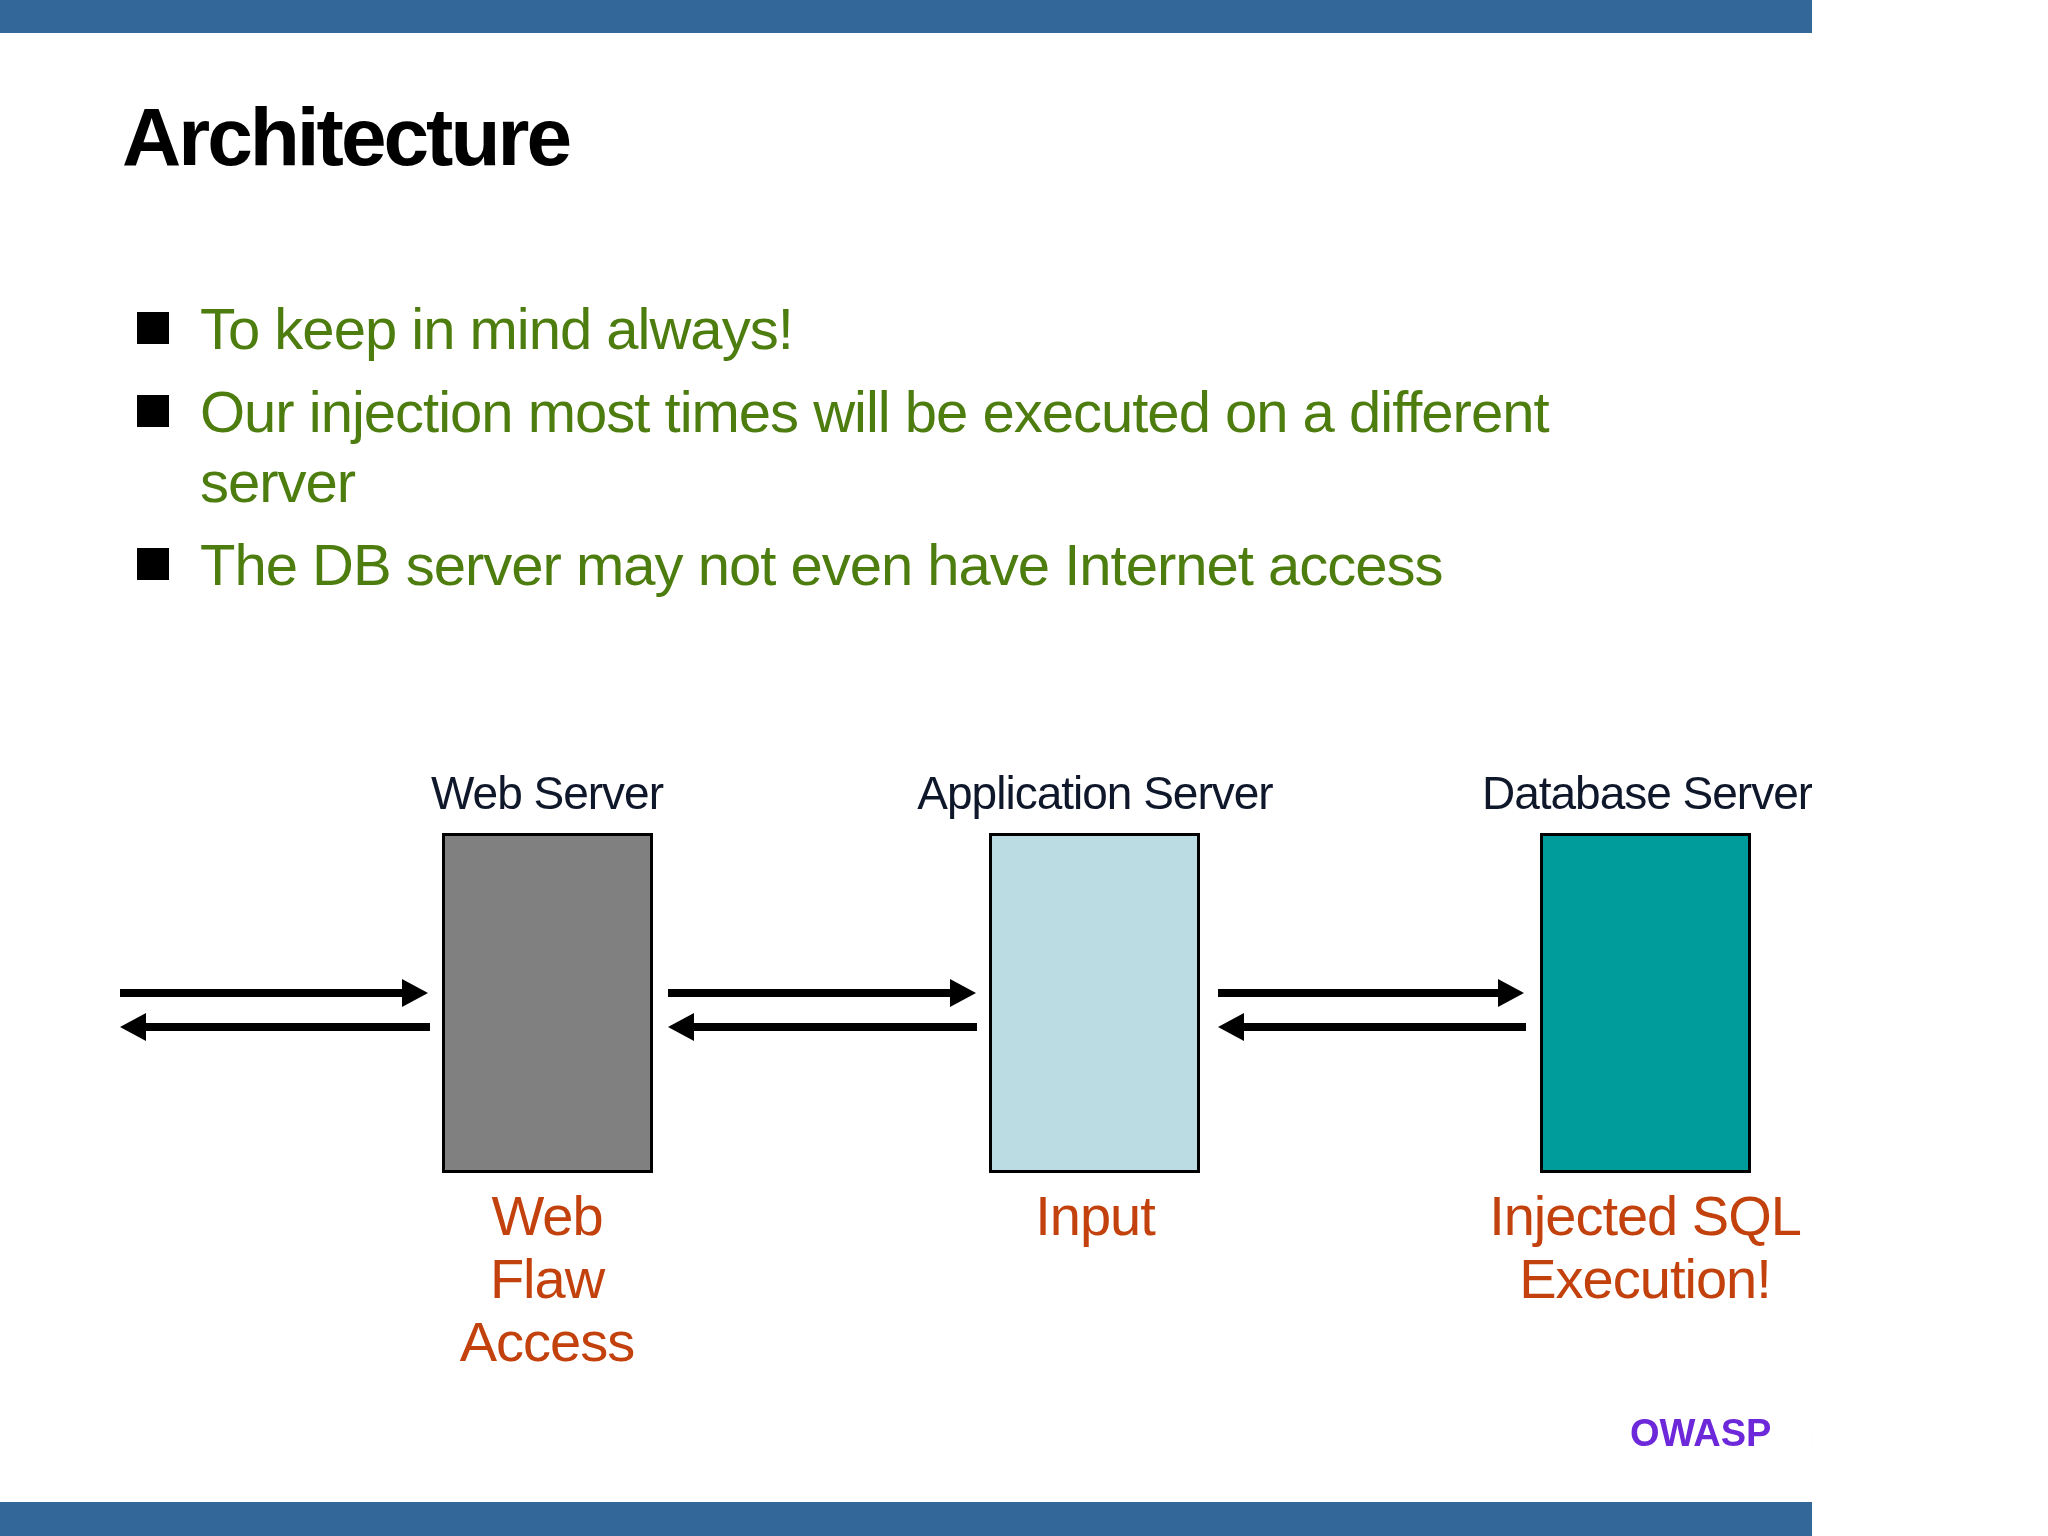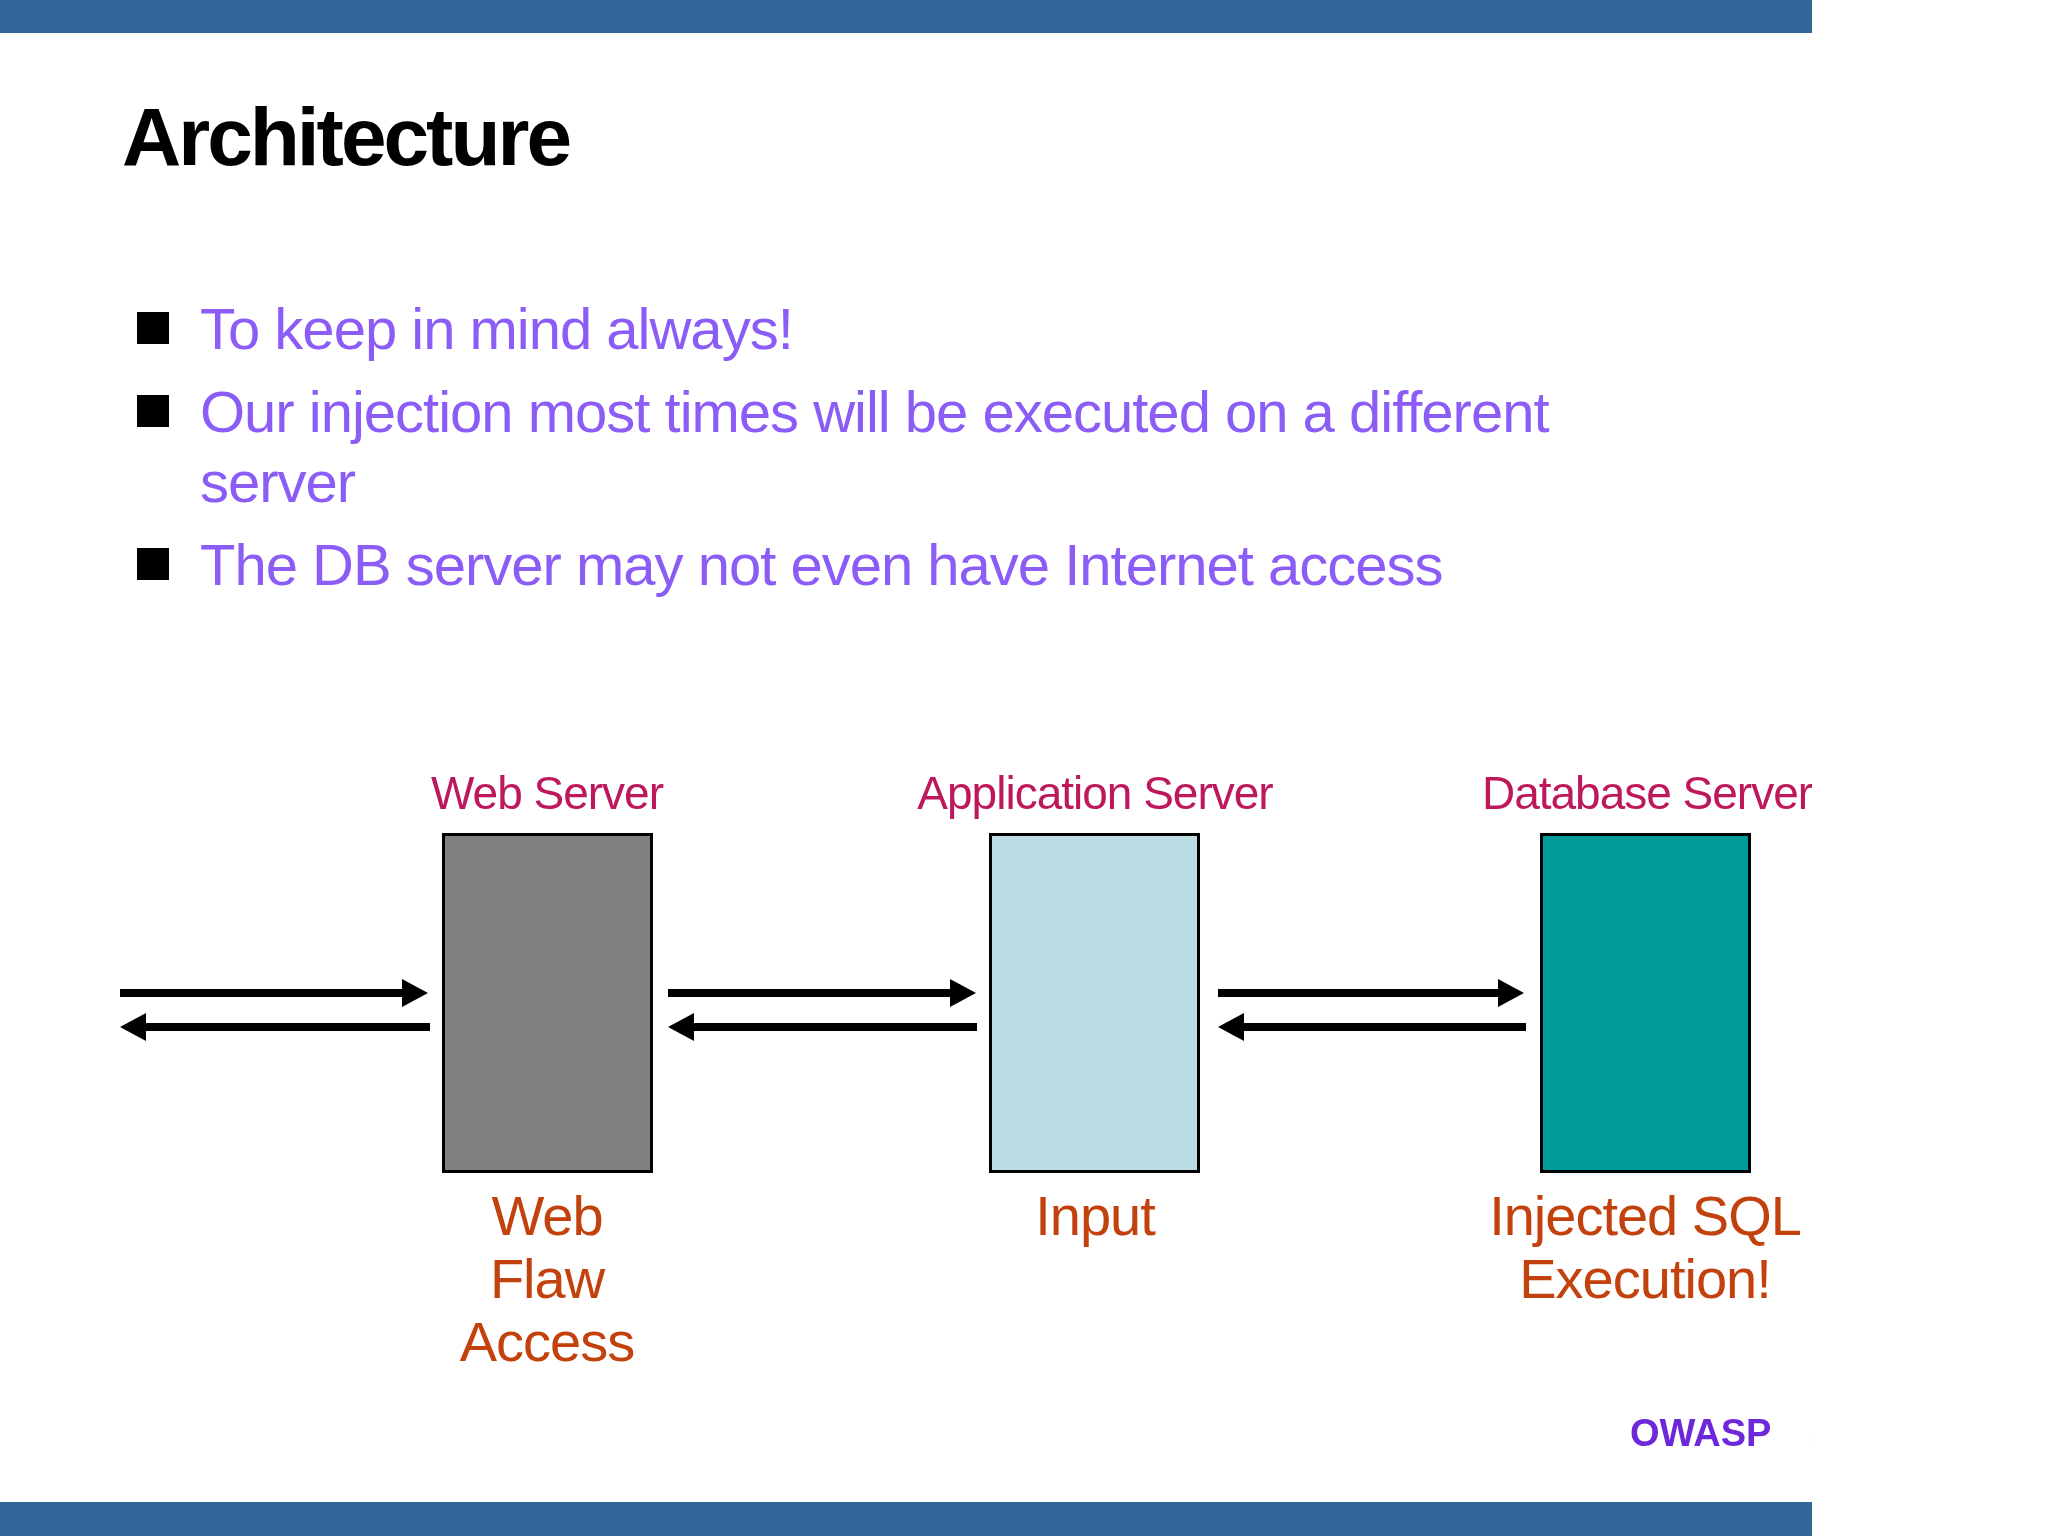--- a/index.html
+++ b/index.html
@@ -16,25 +16,25 @@
 
   .title{
     position:absolute;left:122px;top:92px;margin:0;
     font-size:82px;font-weight:bold;color:#000;
     letter-spacing:-3px;line-height:1.1;
   }
 
   .bullets{position:absolute;left:137px;top:294px;width:1760px;}
   .bullet-item{display:flex;margin:0 0 13px 0;}
   .sq{flex:0 0 auto;width:32px;height:32px;background:#000;margin:18px 31px 0 0;}
-  .bt{font-size:58px;line-height:70px;color:#8b5cf6;letter-spacing:-1px;}
+  .bt{font-size:58px;line-height:70px;color:#4d7c0f;letter-spacing:-1px;}
 
   .server-label{
     position:absolute;top:766px;width:520px;
-    text-align:center;font-size:46px;color:#be185d;letter-spacing:-1px;
+    text-align:center;font-size:46px;color:#0f172a;letter-spacing:-1px;
   }
   .server-box{
     position:absolute;top:833px;width:211px;height:340px;
     border:3px solid #000;box-sizing:border-box;
   }
   .caption{
     position:absolute;top:1184px;width:420px;
     text-align:center;font-size:56px;line-height:63px;
     color:#c2410c;letter-spacing:-1px;
   }

